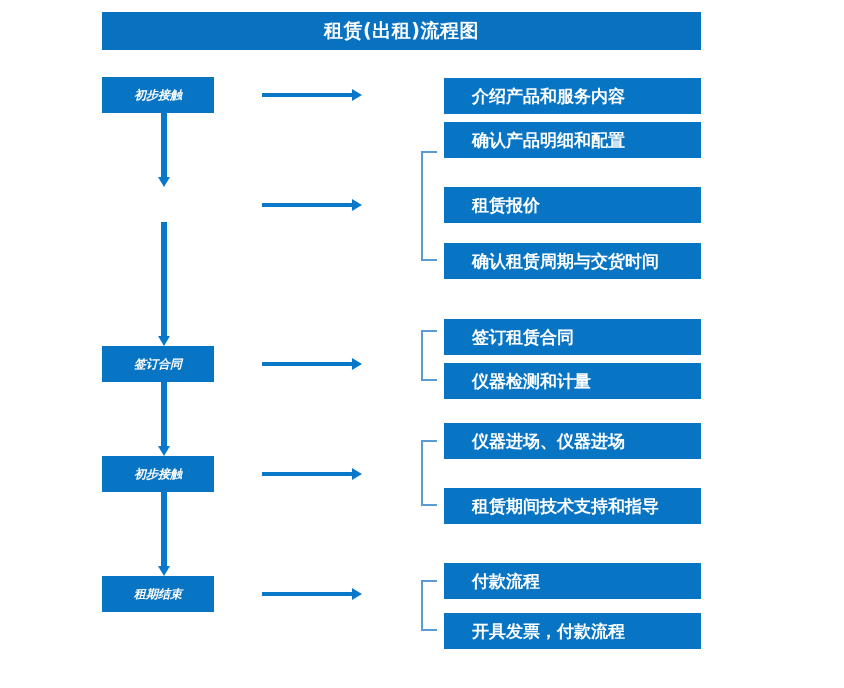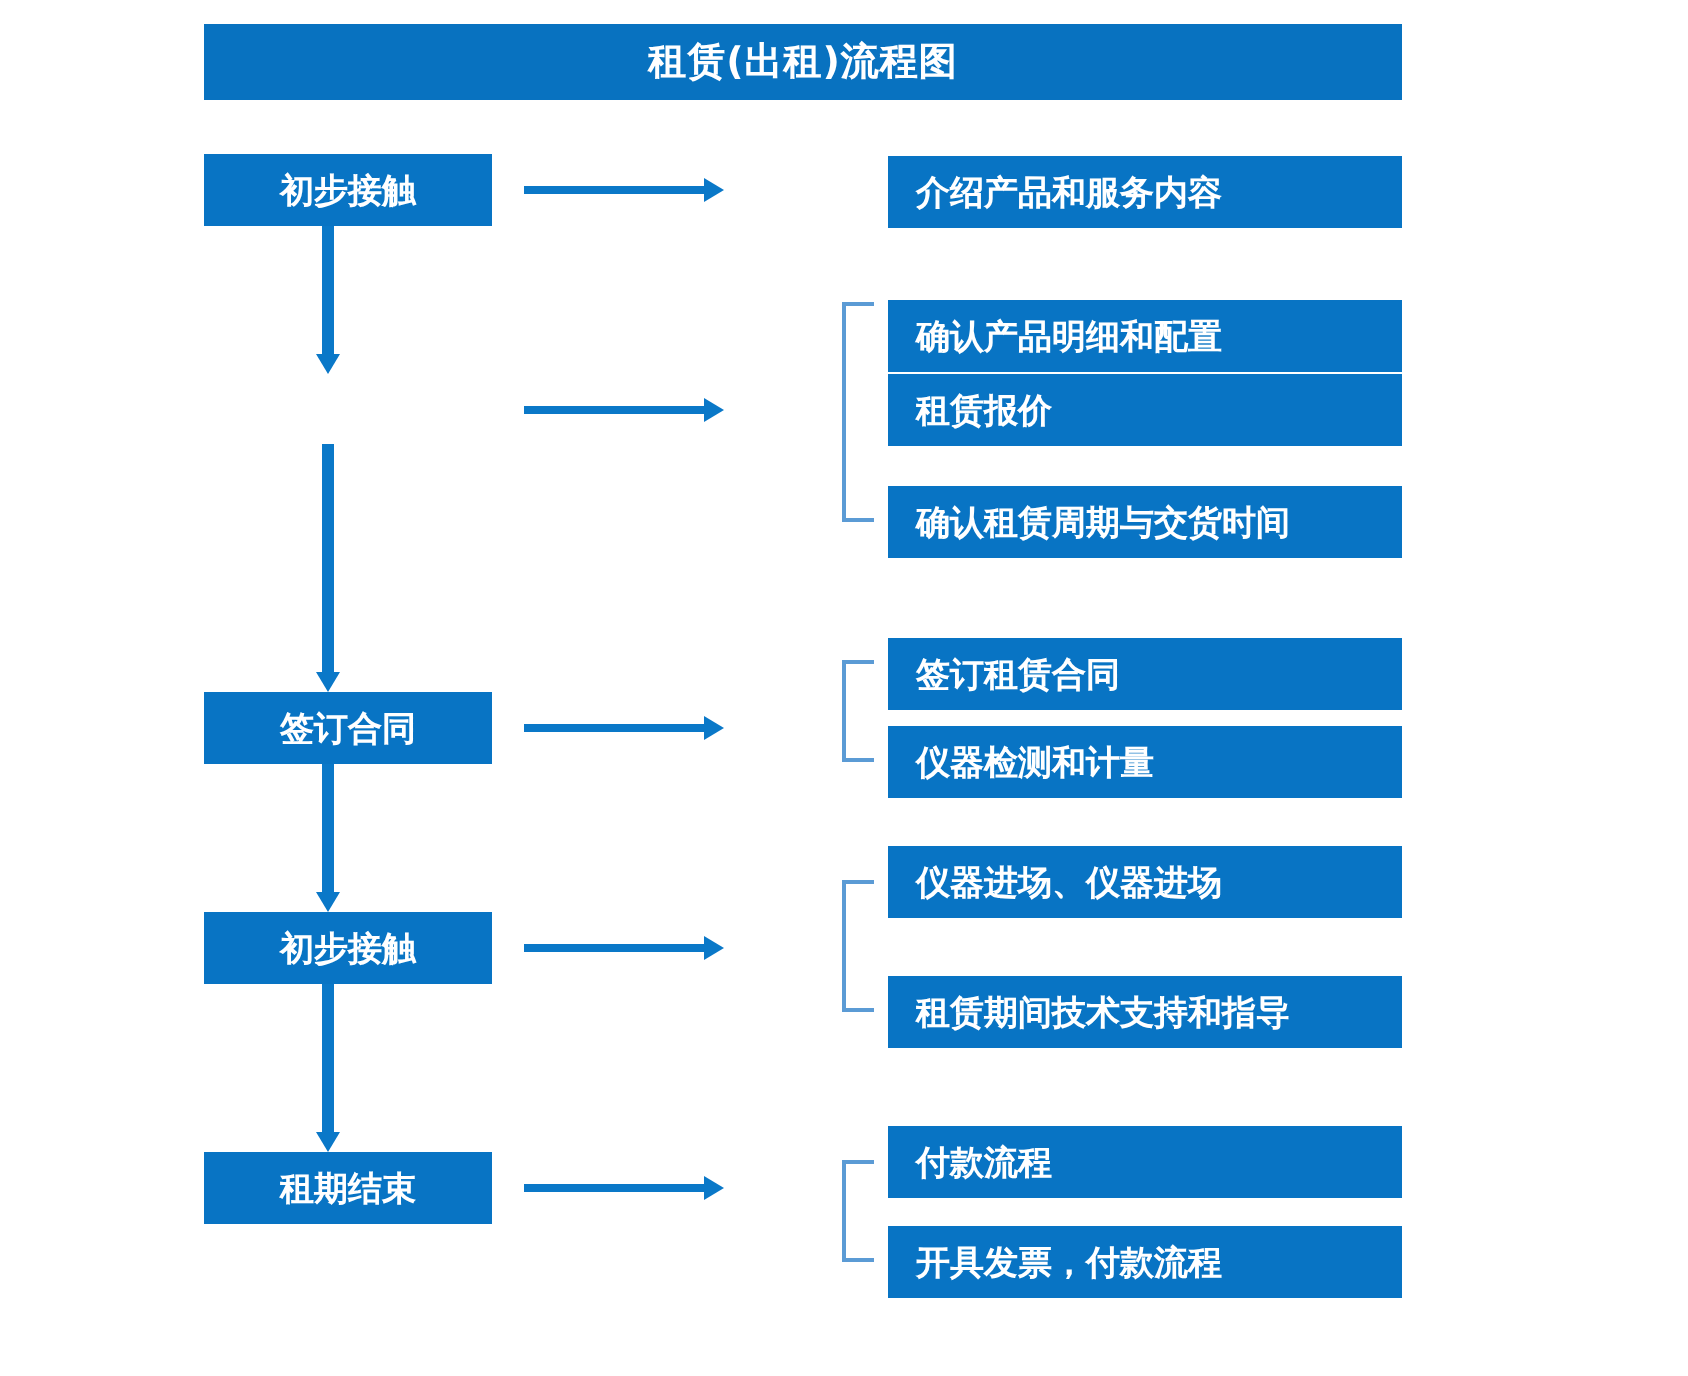--- a/index.html
+++ b/index.html
@@ -39,32 +39,33 @@
     position: absolute;
     background: #0874c4;
     color: #ffffff;
     font-weight: bold;
     display: flex;
     align-items: center;
     box-sizing: border-box;
   }
   .box-left {
     left: 102px;
-    width: 144px;
+    width: 112px;
     height: 36px;
-    font-size: 17px;
+    font-size: 12px;
     justify-content: center;
+    font-style: italic;
   }
   .box-right {
     left: 444px;
     width: 257px;
     height: 36px;
     font-size: 17px;
     justify-content: flex-start;
-    padding-left: 14px;
+    padding-left: 28px;
   }
   .v-arrow {
     position: absolute;
     left: 158px;
     width: 12px;
   }
   .v-arrow .shaft {
     position: absolute;
     left: 3px;
     top: 0;
@@ -163,21 +164,21 @@
     <div class="shaft"></div>
     <div class="head"></div>
   </div>
 
   <div class="bracket" style="top:151px;height:110px"></div>
   <div class="bracket" style="top:330px;height:51px"></div>
   <div class="bracket" style="top:440px;height:66px"></div>
   <div class="bracket" style="top:580px;height:51px"></div>
 
   <div class="box box-right" style="top:78px">介绍产品和服务内容</div>
-  <div class="box box-right" style="top:150px">确认产品明细和配置</div>
+  <div class="box box-right" style="top:122px">确认产品明细和配置</div>
   <div class="box box-right" style="top:243px">确认租赁周期与交货时间</div>
   <div class="box box-right" style="top:187px">租赁报价</div>
   <div class="box box-right" style="top:319px">签订租赁合同</div>
   <div class="box box-right" style="top:363px">仪器检测和计量</div>
   <div class="box box-right" style="top:423px">仪器进场、仪器进场</div>
   <div class="box box-right" style="top:488px">租赁期间技术支持和指导</div>
   <div class="box box-right" style="top:563px">付款流程</div>
   <div class="box box-right" style="top:613px">开具发票，付款流程</div>
 
 </div>

